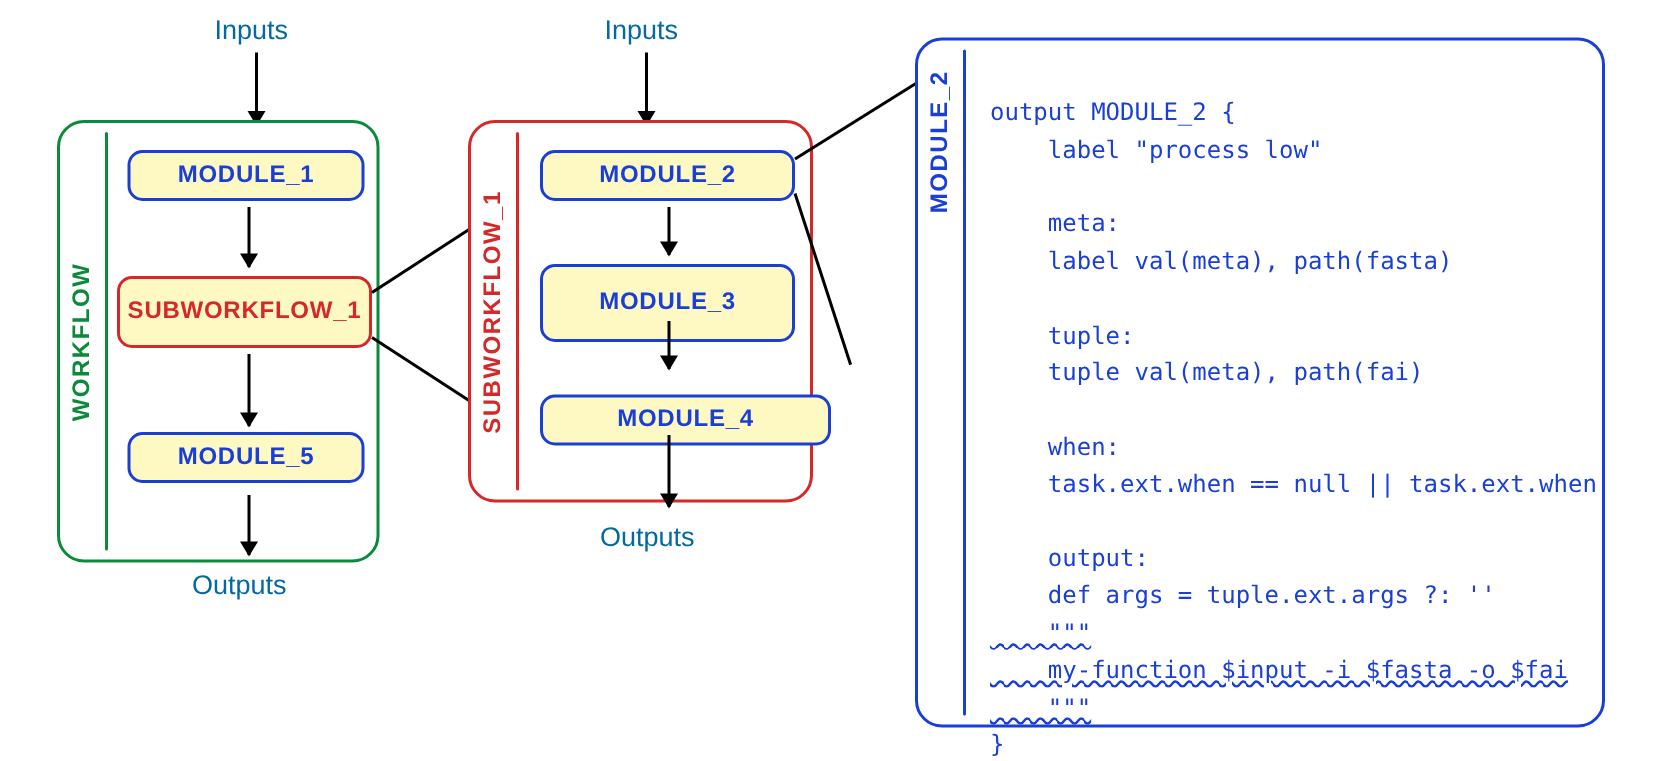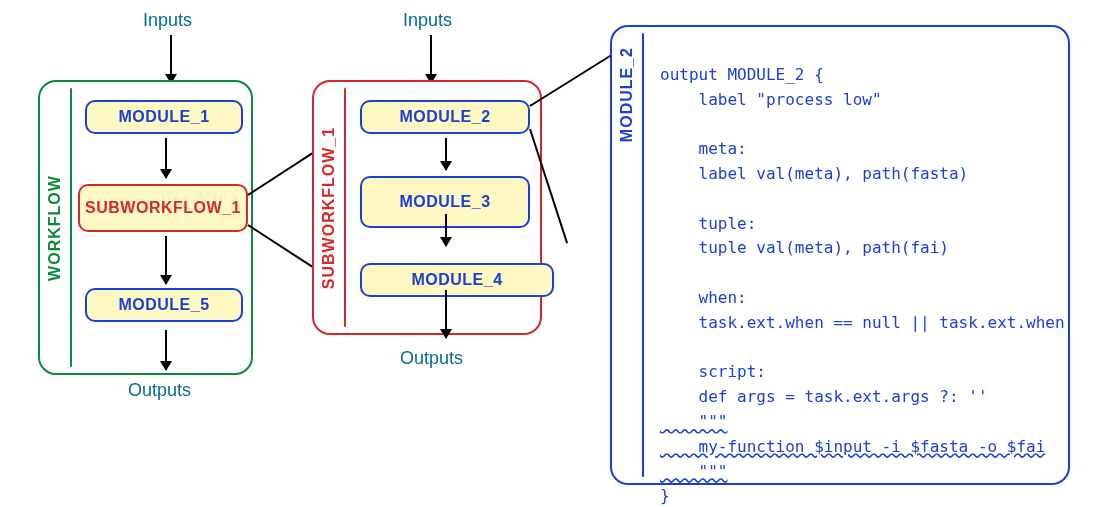--- a/index.html
+++ b/index.html
@@ -136,19 +136,19 @@
 <span></span>
 <span>    meta:</span>
 <span>    label val(meta), path(fasta)</span>
 <span></span>
 <span>    tuple:</span>
 <span>    tuple val(meta), path(fai)</span>
 <span></span>
 <span>    when:</span>
 <span>    task.ext.when == null || task.ext.when</span>
 <span></span>
-<span>    script:</span>
-<span>    def args = task.ext.args ?: ''</span>
+<span>    output:</span>
+<span>    def args = tuple.ext.args ?: ''</span>
 <span class="ud">    """</span>
 <span class="ud">    my-function $input -i $fasta -o $fai</span>
 <span class="ud">    """</span>
 <span>}</span>
 </div>
 
 </body></html>

